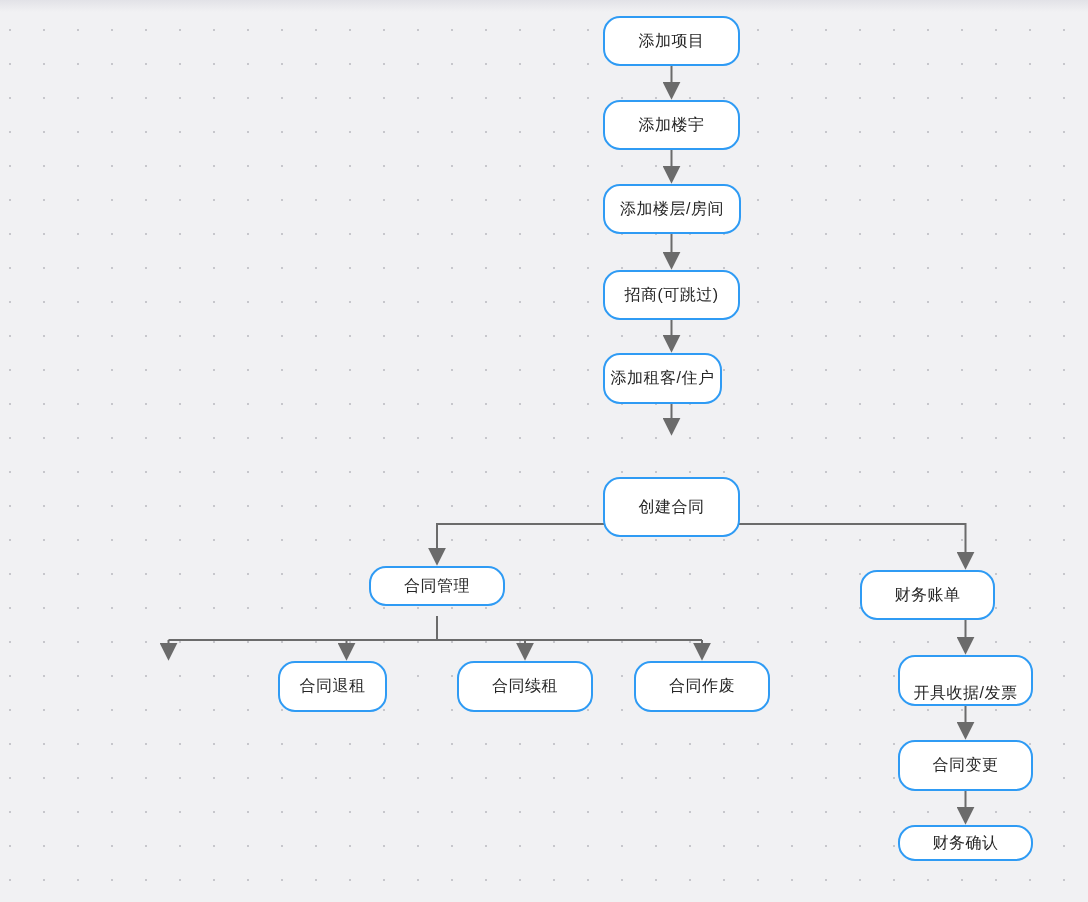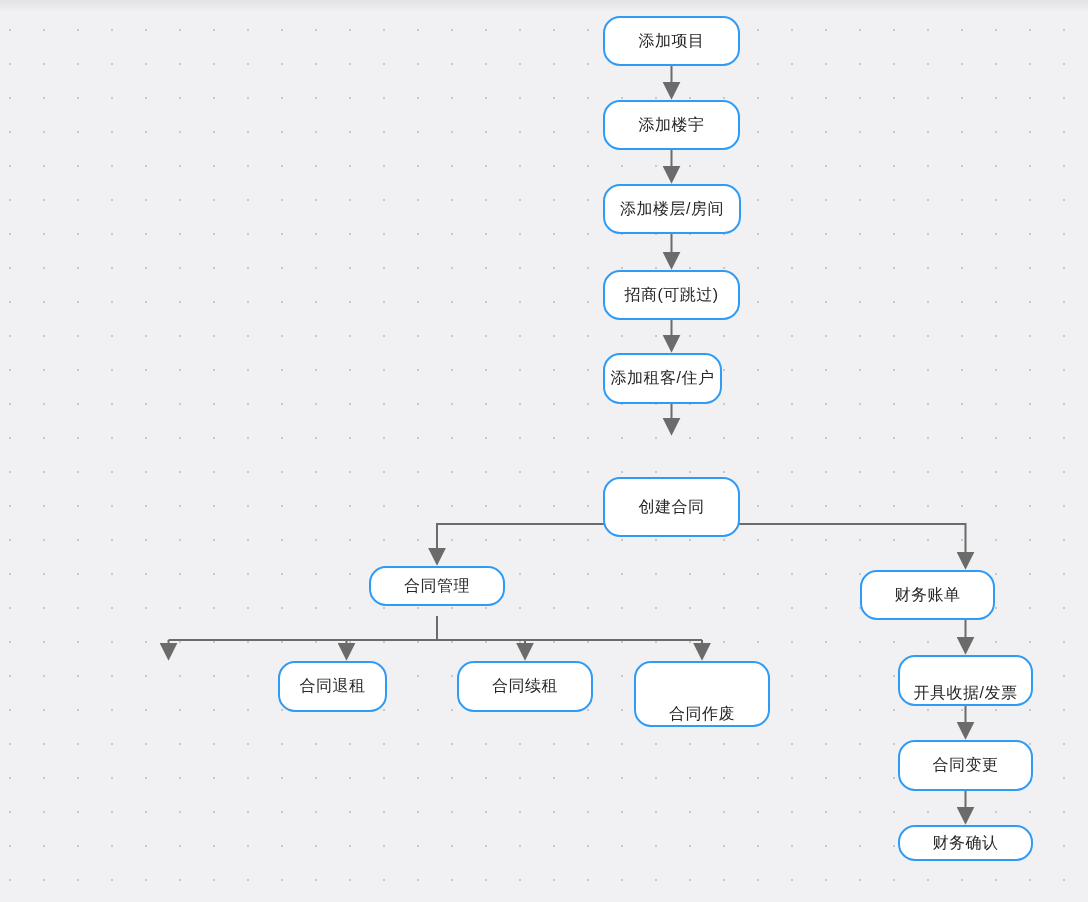--- a/index.html
+++ b/index.html
@@ -111,21 +111,21 @@
 
   <div class="node" style="left:369px; top:566px; width:136px; height:40px;">
     <span>合同管理</span>
   </div>
   <div class="node" style="left:278px; top:661px; width:109px; height:51px;">
     <span>合同退租</span>
   </div>
   <div class="node" style="left:457px; top:661px; width:136px; height:51px;">
     <span>合同续租</span>
   </div>
-  <div class="node" style="left:634px; top:661px; width:136px; height:66px;align-items:flex-end;">
+  <div class="node" style="left:634px; top:661px; width:136px; height:51px;">
     <span>合同作废</span>
   </div>
 
   <div class="node" style="left:860px; top:570px; width:135px; height:50px;">
     <span>财务账单</span>
   </div>
   <div class="node" style="left:898px; top:655px; width:135px; height:51px;align-items:flex-end;">
     <span>开具收据/发票</span>
   </div>
   <div class="node" style="left:898px; top:740px; width:135px; height:51px;">

